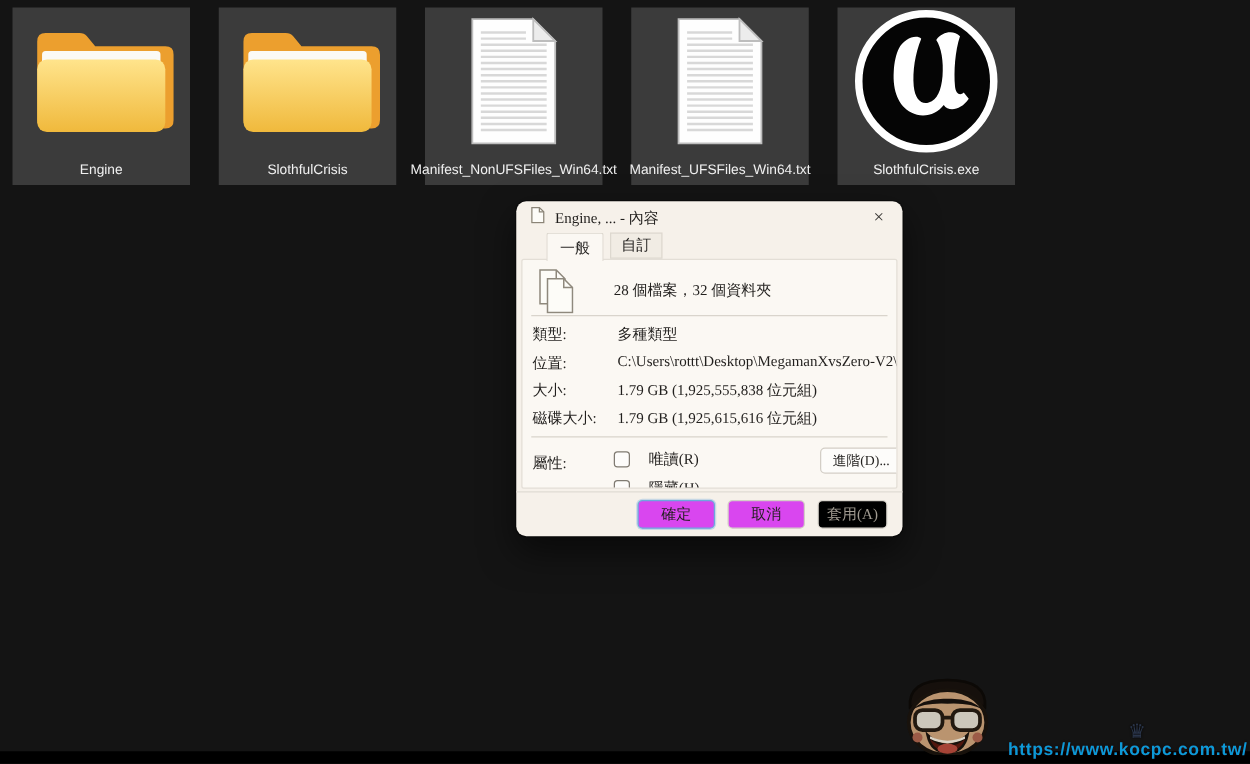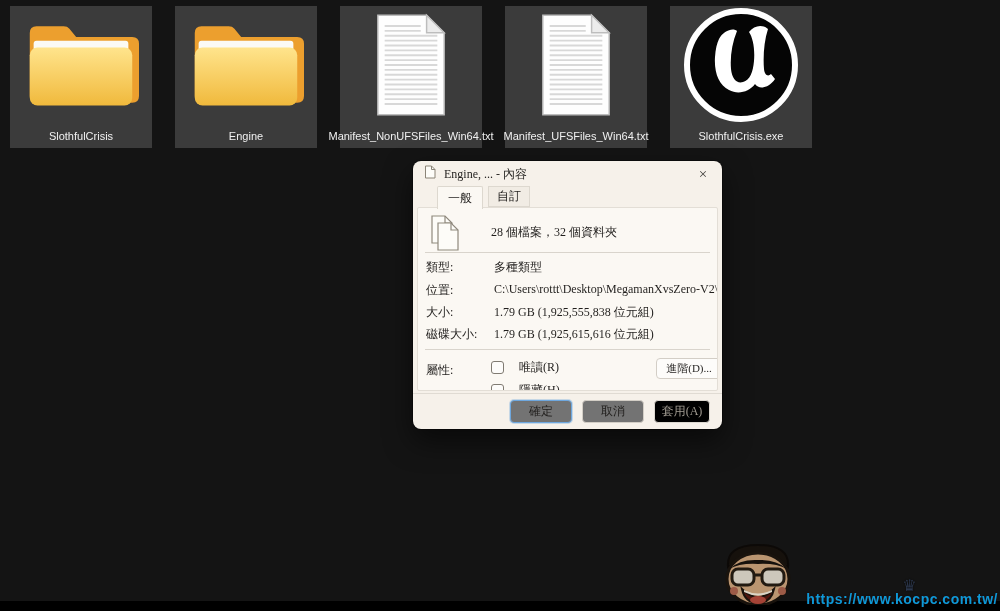--- a/index.html
+++ b/index.html
@@ -36,21 +36,21 @@
   .flabel { display:inline-block; width:65px; vertical-align:top; }
   .fval {}
   .val-clip { display:inline-block; white-space:nowrap; overflow:hidden; width:226px; vertical-align:top; }
   .cbrow { position:absolute; left:73px; display:flex; align-items:center; gap:15px; }
   .cb { width:13px; height:13px; border:1px solid #807b72; border-radius:3px; background:#fdfcfa; display:inline-block; }
   .adv-btn { position:absolute; left:238px; top:150px; width:66px; height:21px; background:#fdfcfa;
              border:1px solid #d3cec6; border-radius:4px; font-size:11px; color:#211f1d;
              display:flex; align-items:center; justify-content:center; }
   .footer { position:absolute; left:0; right:0; bottom:0; height:36px; border-top:1px solid #e0dbd3;
             display:flex; align-items:center; justify-content:flex-end; gap:10px; padding-right:12px; }
-  .btn { height:23px; background:#737373; border:1px solid #d3cec6; border-radius:4px; font-size:12px;
+  .btn { height:23px; background:#d946ef; border:1px solid #d3cec6; border-radius:4px; font-size:12px;
          color:#211f1d; display:flex; align-items:center; justify-content:center; }
   .btn.ok { width:62px; border:1px solid #6ea7de; box-shadow:0 0 0 1px rgba(110,167,222,.35); }
   .btn.cancel { width:62px; }
   .btn.apply { width:56px; background:#000000; border-color:#ddd8d0; color:#a19b91; }
 
   
   .watermark { position:absolute; right:2px; bottom:2px; display:flex; align-items:flex-end; opacity:.92; z-index:5; }
   .wm-right { display:flex; flex-direction:column; align-items:flex-start; position:relative; padding-bottom:2px; }
   .wm-crown { position:absolute; top:-13px; left:96px; font-size:16px; color:#2d3950;
               text-shadow:0 0 2px #000; line-height:1; }
@@ -76,32 +76,32 @@
   <div class="icons-row">
 
     <div class="tile">
       <div class="tile-icon">
         <svg width="116" height="96" viewBox="0 0 120 98">
           <path d="M7 16 q0-7 7-7 h28 q4 0 6 2.5 l7 8.5 h58 q7 0 7 7 v54 q0 7-7 7 H14 q-7 0-7-7 Z" fill="#ec9f2e"></path>
           <rect x="11" y="24" width="98" height="18" rx="3" fill="#fbfaf5"></rect>
           <rect x="7" y="31" width="106" height="60" rx="8" fill="url(#foldGrad)"></rect>
         </svg>
       </div>
-      <div class="tile-label">SlothfulCrisis</div>
+      <div class="tile-label">Engine</div>
     </div>
 
     <div class="tile">
       <div class="tile-icon">
         <svg width="116" height="96" viewBox="0 0 120 98">
           <path d="M7 16 q0-7 7-7 h28 q4 0 6 2.5 l7 8.5 h58 q7 0 7 7 v54 q0 7-7 7 H14 q-7 0-7-7 Z" fill="#ec9f2e"></path>
           <rect x="11" y="24" width="98" height="18" rx="3" fill="#fbfaf5"></rect>
           <rect x="7" y="31" width="106" height="60" rx="8" fill="url(#foldGrad)"></rect>
         </svg>
       </div>
-      <div class="tile-label">Engine</div>
+      <div class="tile-label">SlothfulCrisis</div>
     </div>
 
     <div class="tile">
       <div class="tile-icon">
         <svg width="78" height="106" viewBox="0 0 80 106">
           <path d="M6 2 h50 l18 18 v84 H6 Z" fill="#fefefe" stroke="#bdbdbd" stroke-width="1.5"></path>
           <path d="M56 2 l18 18 h-18 Z" fill="#ececec" stroke="#bdbdbd" stroke-width="1.5"></path>
           <g stroke="#d8d8d8" stroke-width="2">
             <line x1="13" y1="13" x2="50" y2="13"></line>
               <line x1="13" y1="18" x2="50" y2="18"></line>

